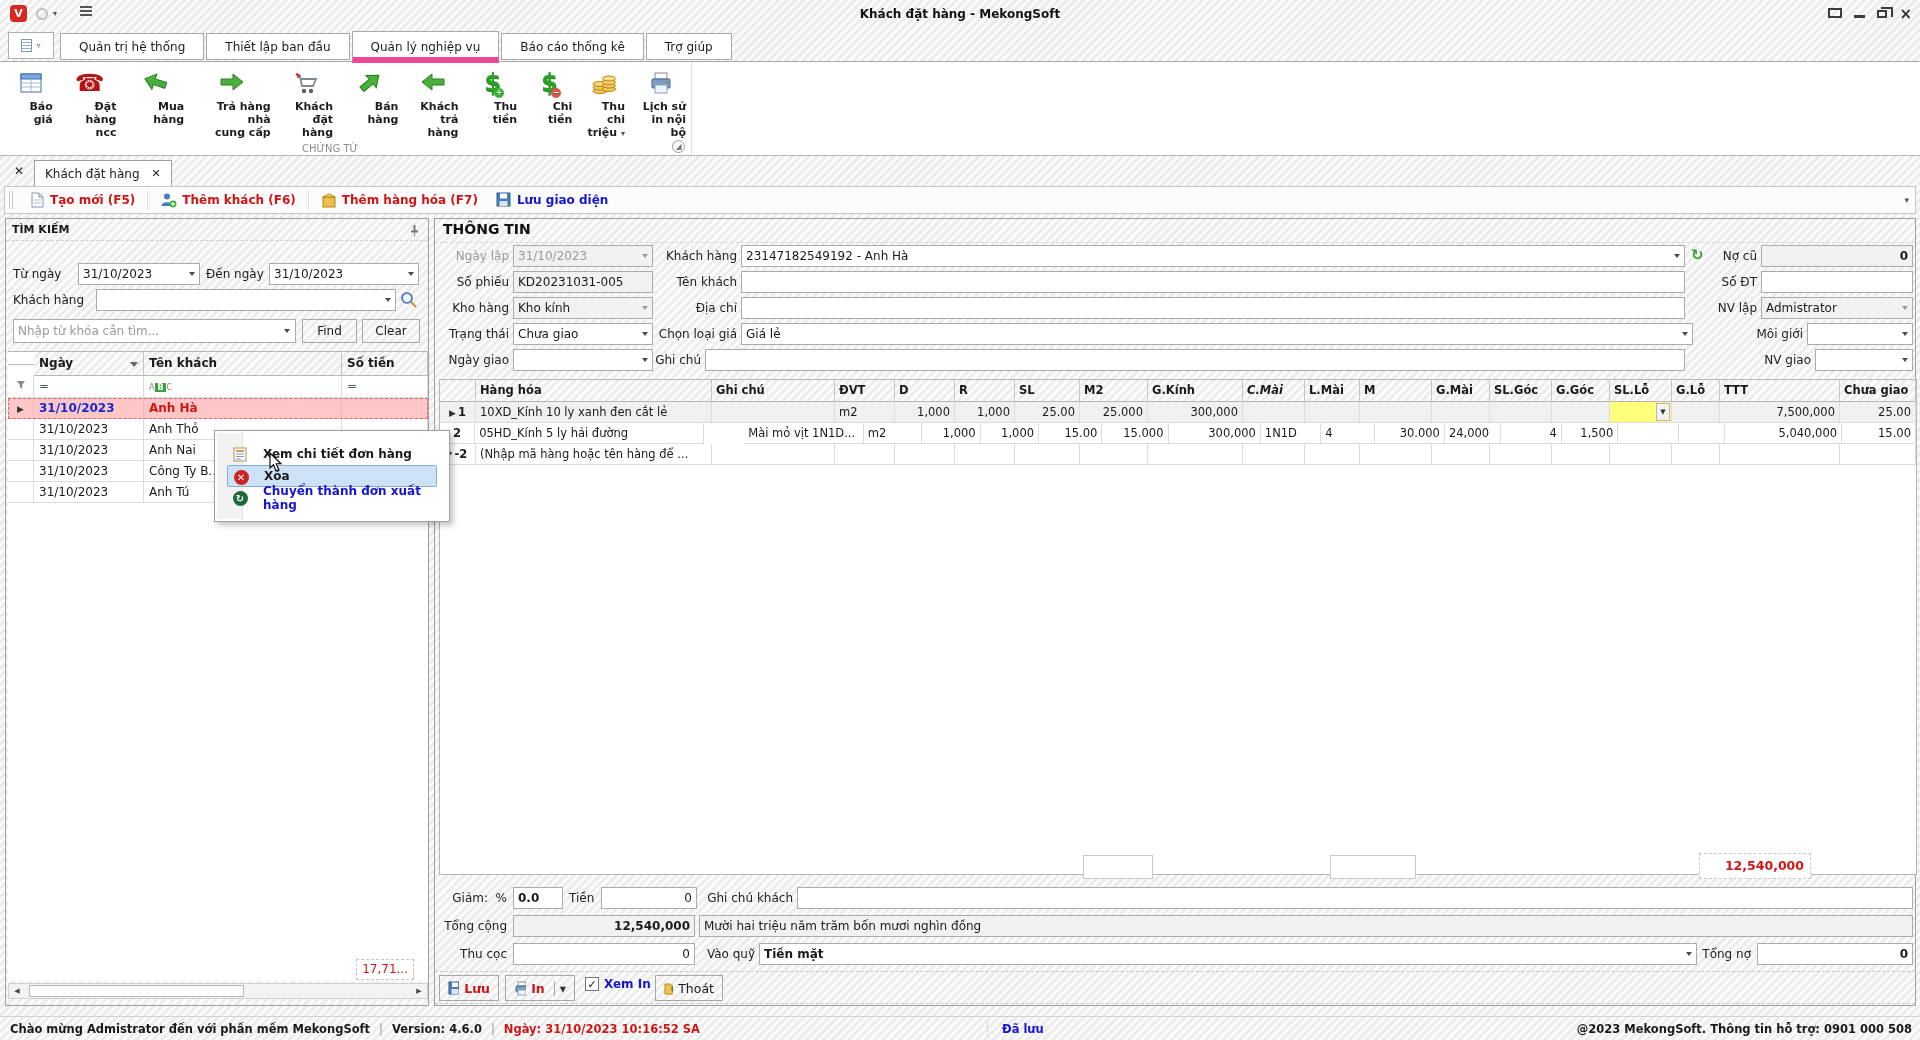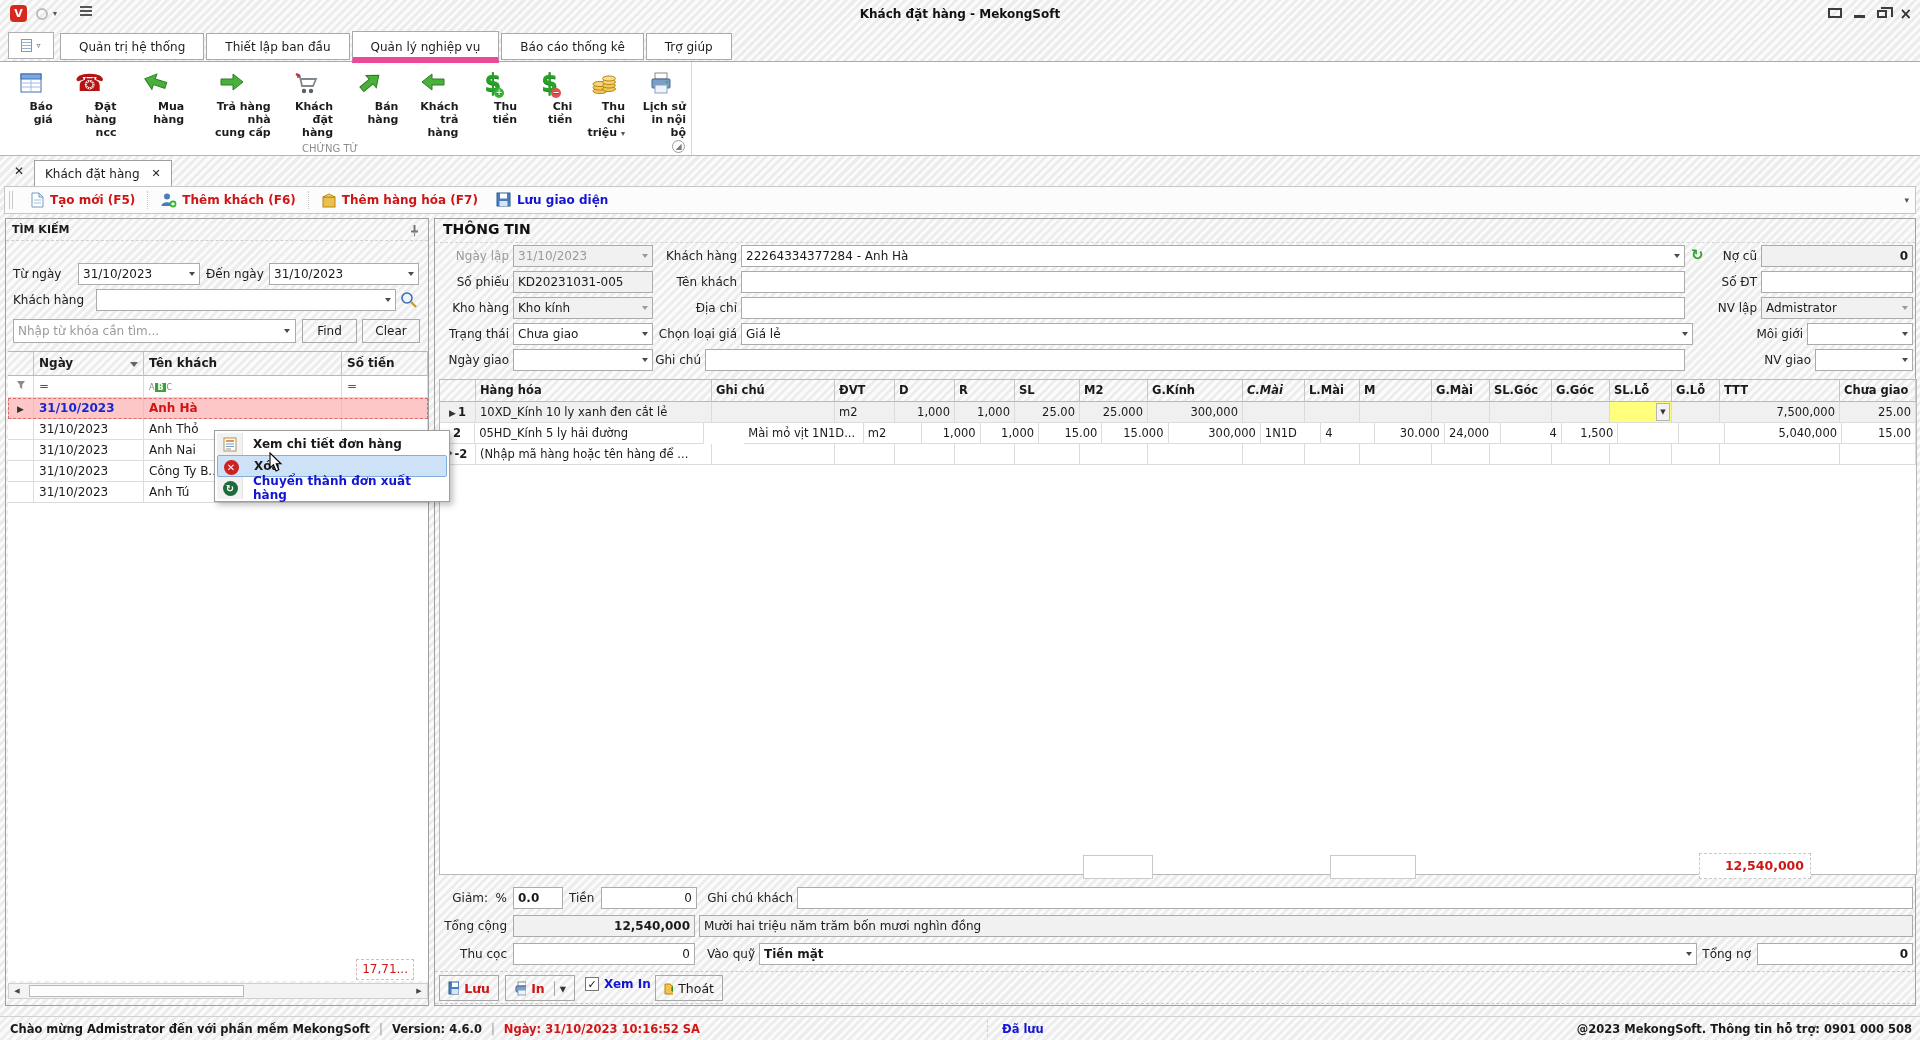--- a/index.html
+++ b/index.html
@@ -95,21 +95,21 @@
   .dd { position:absolute; right:4px; top:8px; width:0; height:0;
         border-top:4px solid #4a4a4a; border-left:3px solid transparent; border-right:3px solid transparent; }
   .dd.gray { border-top-color:#9a9a9a; }
   input.kin { outline:none; font-family:inherit; }
   input.kin::placeholder { color:#9a9a9a; }
   .sbtn { position:absolute; height:24px; border:1px solid #a8a8a8; text-align:center; line-height:22px;
           font-size:12px; background: repeating-linear-gradient(135deg,#fbfbfb 0 3px,#ededed 3px 6px); }
 
   
   .lgrid { position:absolute; left:2px; top:132px; width:420px; height:630px; background:#fff; border-top:1px solid #b8b8b8; }
-  .lghead { display:flex; height:24px; }
+  .lghead { display:flex; height:24px;align-items:center; }
   .lhc { border-right:1px solid #c3c3c3; border-bottom:1px solid #b8b8b8; font-weight:bold; padding:0 5px;
          line-height:23px; position:relative; font-size:12px;
          background: repeating-linear-gradient(135deg,#fbfbfb 0 3px,#ededed 3px 6px); }
   .sort { position:absolute; right:5px; top:10px; width:0; height:0;
           border-top:5px solid #666; border-left:4px solid transparent; border-right:4px solid transparent; }
   .lfilter { display:flex; height:22px; }
   .lfc { border-right:1px solid #dcdcdc; border-bottom:1px solid #dcdcdc; line-height:21px; padding:0 5px; color:#555; }
   .abc i { font-style:normal; font-size:8px; color:#888; }
   .abc b { font-size:8px; background:#3ba13b; color:#fff; padding:0 2px; margin:0 1px; }
   .lrow { display:flex; height:21px; }
@@ -171,21 +171,21 @@
   .statusbar { position:absolute; left:0; top:1016px; width:100%; height:24px; border-top:1px solid #d2d2d2;
                font-size:11.5px; }
   .sb-left { position:absolute; left:10px; top:0; height:24px; display:flex; align-items:center; gap:9px; }
   .sb-pipe { color:#9a9a9a; }
   .sb-vline { position:absolute; left:987px; top:3px; bottom:3px; border-left:1px dashed #cfcfcf; }
   .sb-saved { position:absolute; left:1002px; top:0; line-height:24px; }
   .sb-right { position:absolute; right:8px; top:0; line-height:24px; font-weight:bold; }
 
   
   .ctxmenu { position:absolute; left:214px; top:430px; width:236px; background:#fff; border:1px solid #9f9f9f;
-             box-shadow:3px 3px 6px rgba(0,0,0,.25); padding:2px; z-index:50; }
+             box-shadow:3px 3px 6px rgba(0,0,0,.25); padding:12px; z-index:50; }
   .gutter { position:absolute; left:2px; top:2px; bottom:2px; width:26px; background:#f2f2f2; border-right:1px solid #e3e3e3; }
   .citem { position:relative; height:22px; display:flex; align-items:center; padding-left:36px;
            font-weight:bold; font-size:12px; }
   .citem.hl { background:#cde2f7; border:1px solid #84aede; border-radius:2px; }
   .cicon { position:absolute; left:5px; top:3px; width:16px; height:16px; display:flex; align-items:center;
            justify-content:center; }
   .circ { width:15px; height:15px; border-radius:50%; color:#fff; font-size:10px; font-weight:bold;
           text-align:center; line-height:15px; }
   .cursor-svg { position:absolute; left:268px; top:452px; z-index:60; }
 </style>
@@ -498,21 +498,21 @@
   </div>
 </div>
 
 <div class="mpanel hatch">
   <div class="mp-title">THÔNG TIN</div>
   <div class="mp-titleline"></div>
 
   <span class="flab gray" style="left:0;top:26px;width:74px">Ngày lập</span>
   <div class="fld dis graytext" style="left:78px;top:26px;width:140px"><span>31/10/2023</span><i class="dd gray"></i></div>
   <span class="flab" style="left:220px;top:26px;width:82px">Khách hàng</span>
-  <div class="fld" style="left:306px;top:26px;width:944px"><span>22264334377284 - Anh Hà</span><i class="dd"></i></div>
+  <div class="fld" style="left:306px;top:26px;width:944px"><span>23147182549192 - Anh Hà</span><i class="dd"></i></div>
   <span class="refresh" style="left:1256px;top:27px">↻</span>
   <span class="flab" style="left:1276px;top:26px;width:46px">Nợ cũ</span>
   <div class="fld dis b" style="left:1326px;top:26px;width:152px;text-align:right">0</div>
 
   <span class="flab" style="left:0;top:52px;width:74px">Số phiếu</span>
   <div class="fld dis" style="left:78px;top:52px;width:140px">KD20231031-005</div>
   <span class="flab" style="left:220px;top:52px;width:82px">Tên khách</span>
   <div class="fld" style="left:306px;top:52px;width:944px"></div>
   <span class="flab" style="left:1276px;top:52px;width:46px">Số ĐT</span>
   <div class="fld" style="left:1326px;top:52px;width:152px"></div>

